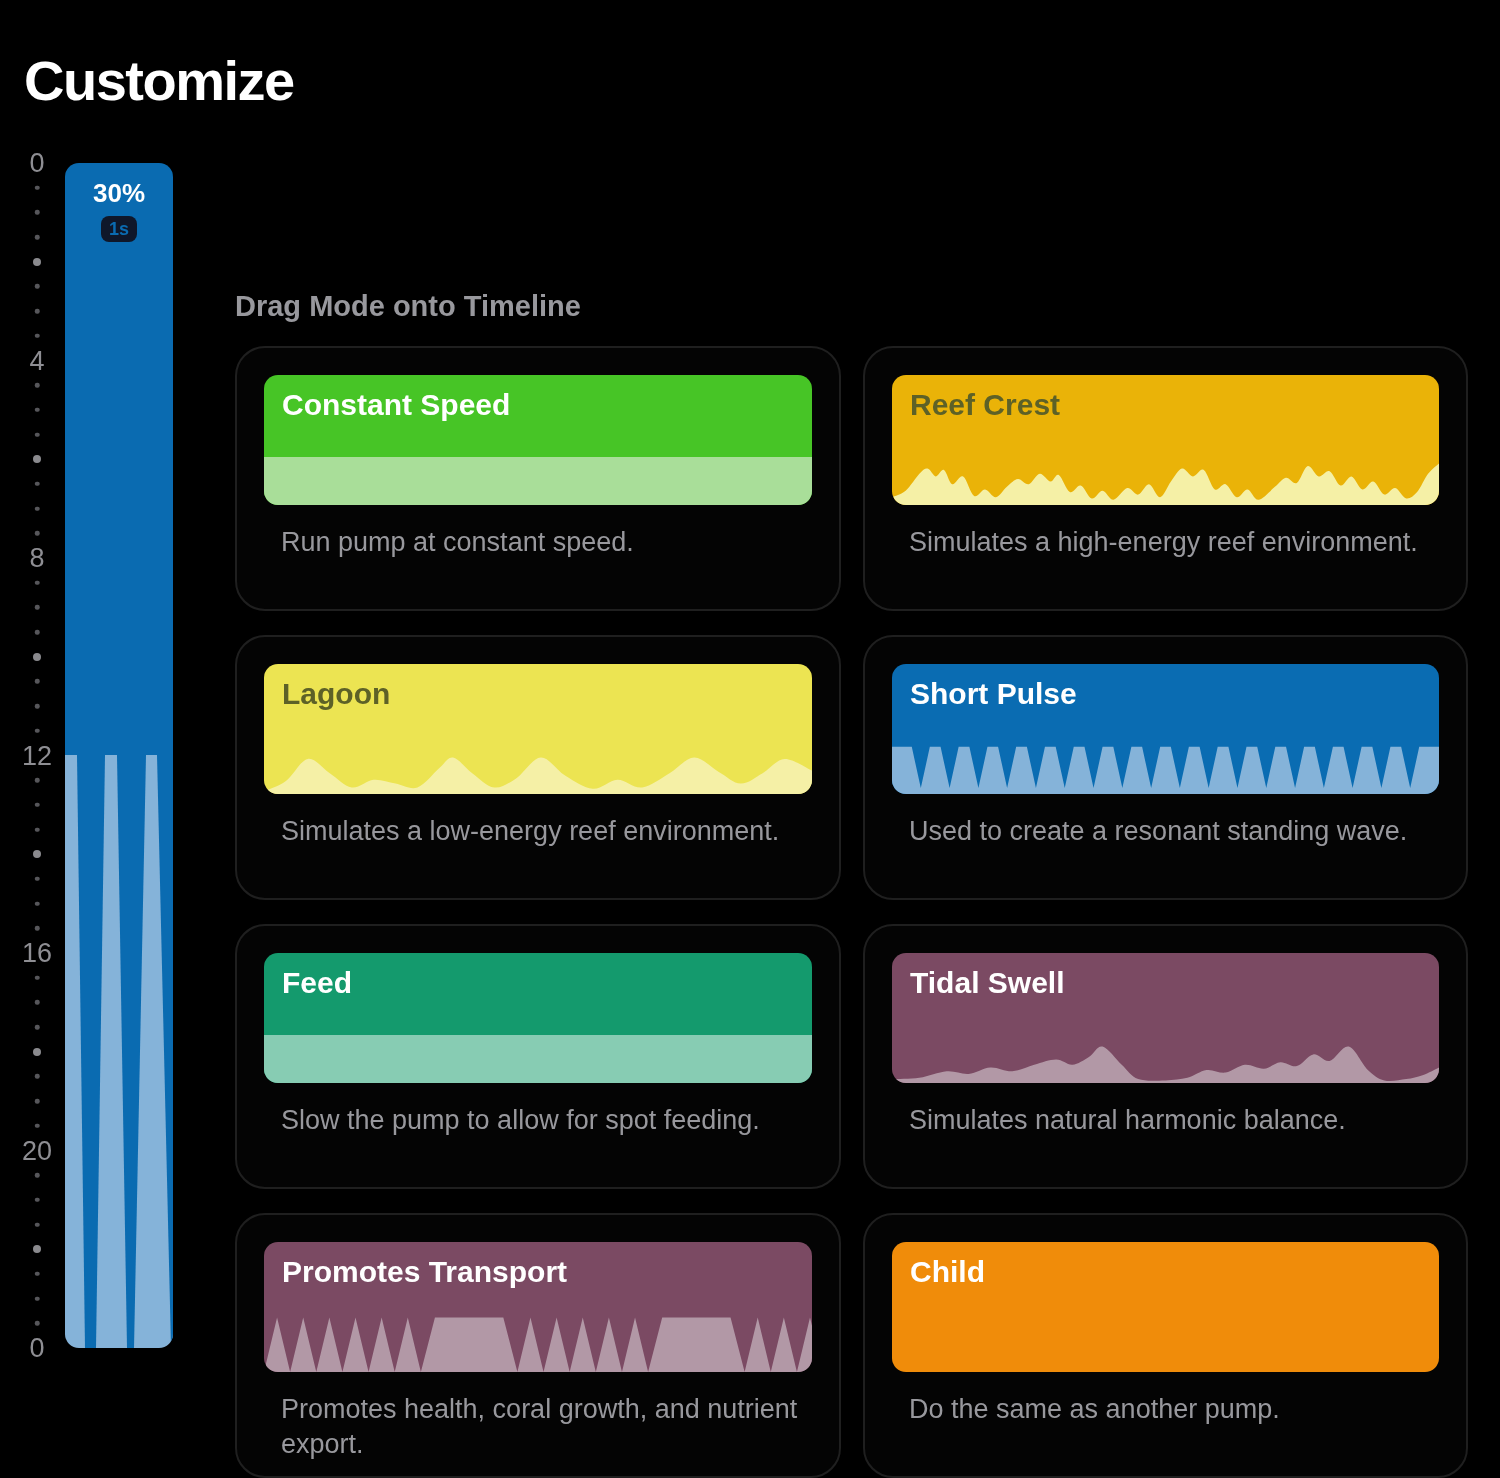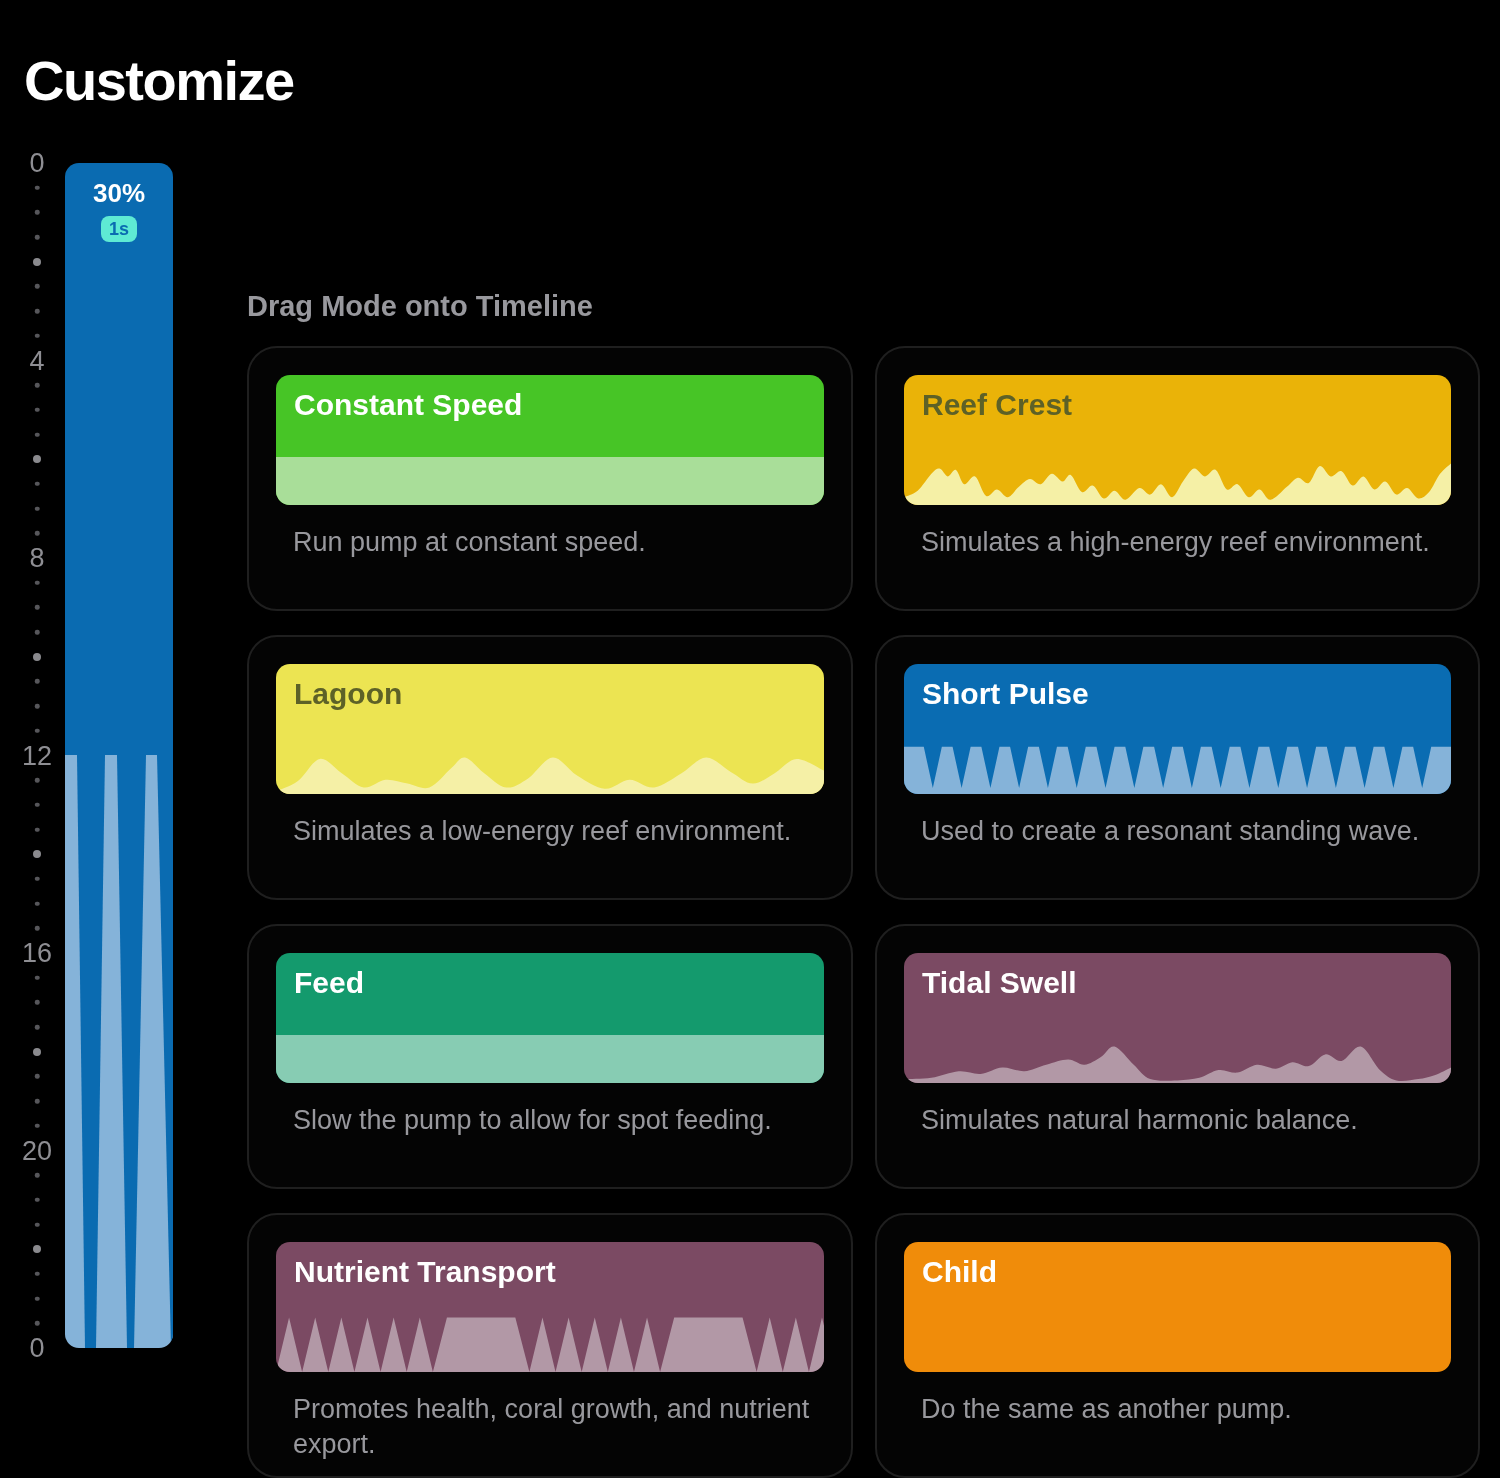--- a/index.html
+++ b/index.html
@@ -23,26 +23,26 @@
   .tbar{
     position:absolute;left:65px;top:163px;width:108px;height:1185px;
     border-radius:14px;overflow:hidden;display:flex;flex-direction:column;
   }
   .tbar-solid{
     height:592px;display:flex;flex-direction:column;align-items:center;
     padding-top:15px;box-sizing:border-box;
   }
   .tbar-intensity{color:#fff;font-size:26px;font-weight:600}
   .tbar-badge{
-    margin-top:7px;background:#5eead4;border-radius:8px;
+    margin-top:7px;background:#0f172a;border-radius:8px;
     font-size:18px;font-weight:600;padding:2px 8px;line-height:22px;
   }
   .tbar-stripes{flex:1;width:108px;display:block}
   
-  .main{position:absolute;left:247px;top:0;width:1233px;height:1362px}
+  .main{position:absolute;left:235px;top:0;width:1233px;height:1362px}
   .panel-heading{
     position:absolute;left:0;top:266px;
     font-size:29px;font-weight:700;color:#98989d;
   }
   .grid{
     position:absolute;left:0;top:346px;
     display:grid;grid-template-columns:606px 605px;column-gap:22px;row-gap:24px;
   }
   .card{
     height:265px;box-sizing:border-box;background:#040404;
@@ -184,21 +184,21 @@
       <div class="card-title" style="color: rgb(255, 255, 255);">Tidal Swell</div>
     </div>
     <div class="desc">Simulates natural harmonic balance.</div>
   </div>
 
   <div class="card">
     <div class="banner" style="background: rgb(123, 74, 99);">
       <svg class="wave" viewBox="0 0 545 130" preserveAspectRatio="none">
             <path d="M0,130 L13.0,75.4 L26.0,130 L39.0,75.4 L52.0,130 L65.0,75.4 L78.0,130 L91.0,75.4 L104.0,130 L117.0,75.4 L130.0,130 L143.0,75.4 L156.0,130 L170.0,75.4 L238.0,75.4 L252.0,130 L265.0,75.4 L278.0,130 L291.0,75.4 L304.0,130 L317.0,75.4 L330.0,130 L343.0,75.4 L356.0,130 L369.0,75.4 L382.0,130 L396.0,75.4 L464.0,75.4 L478.0,130 L491.0,75.4 L504.0,130 L517.0,75.4 L530.0,130 L543.0,75.4 L556.0,130 L545,130 Z" fill="#b298a6"></path>
           </svg>
-      <div class="card-title" style="color: rgb(255, 255, 255);">Nutrient Transport</div>
+      <div class="card-title" style="color: rgb(255, 255, 255);">Promotes Transport</div>
     </div>
     <div class="desc">Promotes health, coral growth, and nutrient export.</div>
   </div>
 
   <div class="card">
     <div class="banner" style="background: rgb(240, 140, 10); padding-left: 12px;">
 
       <div class="card-title" style="color: rgb(255, 255, 255);">Child</div>
     </div>
     <div class="desc">Do the same as another pump.</div>

